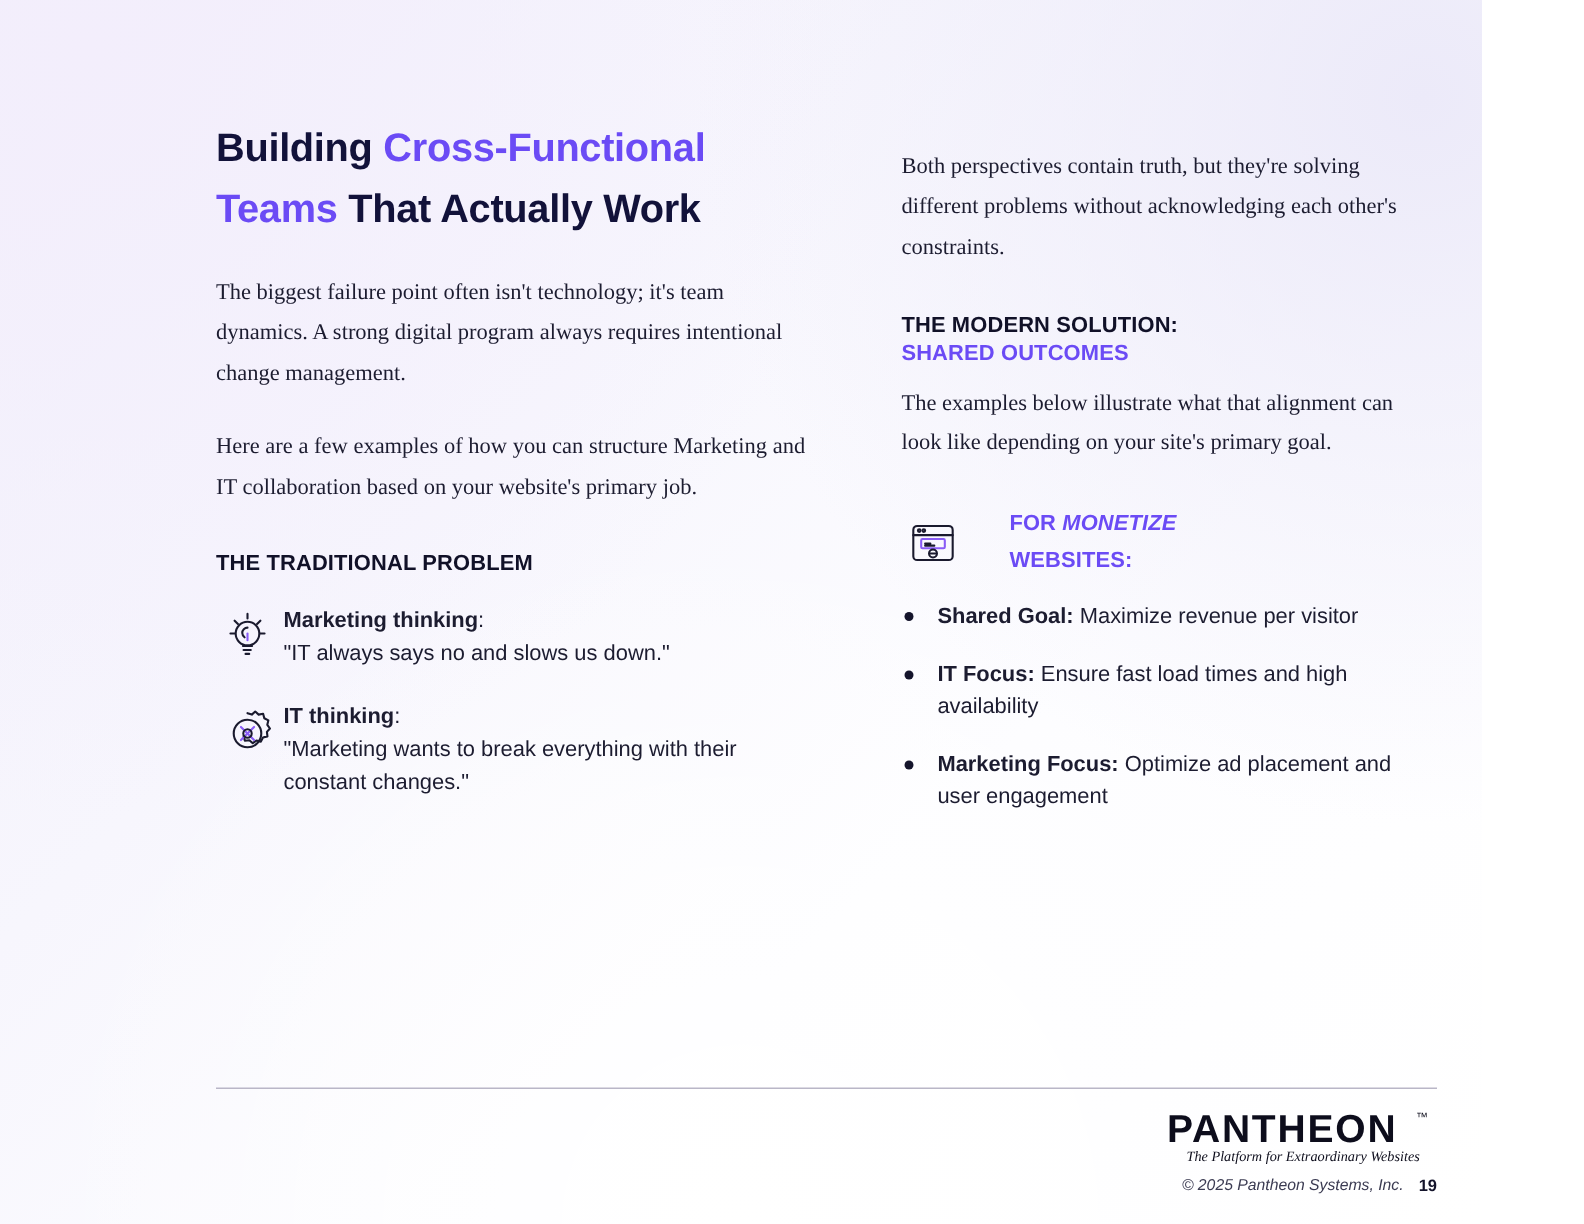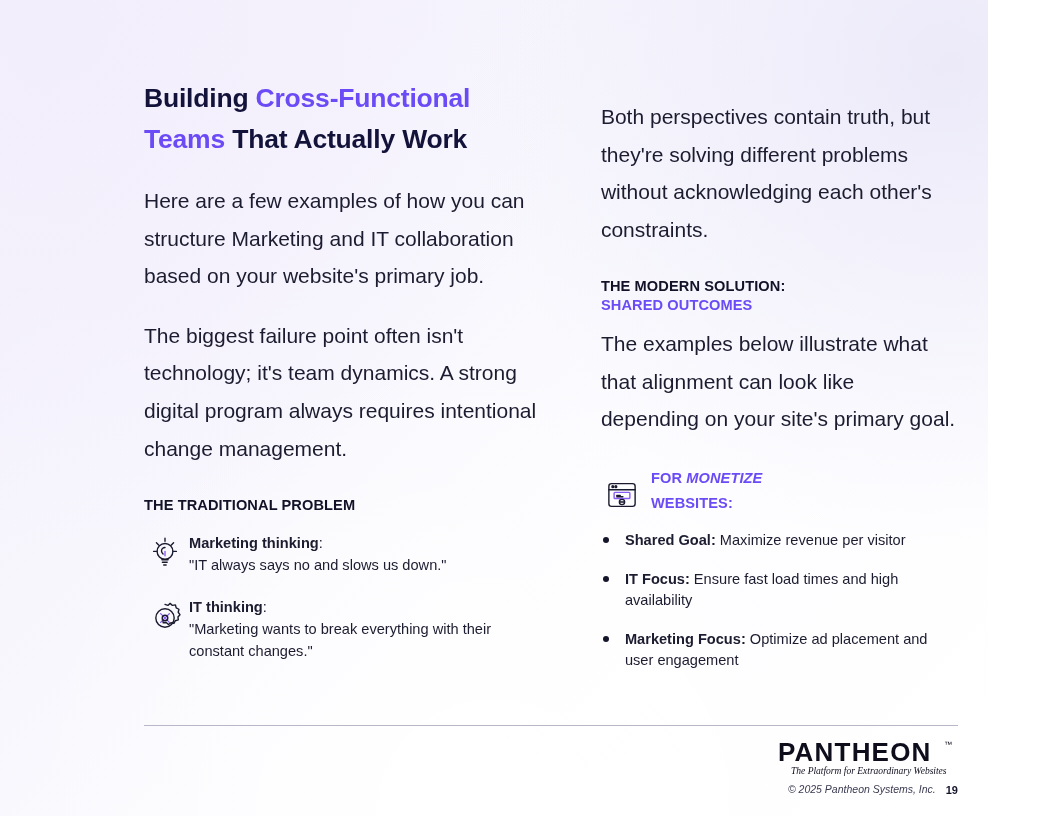--- a/index.html
+++ b/index.html
@@ -39,23 +39,24 @@
     font-size: 26.5px;
     line-height: 1.55;
     font-weight: bold;
     color: #12123a;
     letter-spacing: -0.2px;
   }
   h1.title .accent { color: #6b4bf5; }
 
   p.body {
     margin: 0 0 22px 0;
-    font-size: 21px;
+    font-size: 15px;
     line-height: 1.79;
     color: #1c1c30;
+    font-family: Liberation Serif, serif;
   }
 
   h2.section {
     margin: 30px 0 12px 0;
     font-size: 14.6px;
     font-weight: bold;
     color: #111128;
     letter-spacing: 0.1px;
   }
   h2.section .accent {
@@ -79,22 +80,22 @@
   .quote-text {
     font-size: 14.6px;
     line-height: 1.5;
     color: #1c1c30;
     padding-top: 2px;
   }
   .quote-text .lead { font-weight: bold; }
 
   .fw-head {
     display: flex;
-    align-items: flex-end;
-    gap: 8px;
+    align-items: center;
+    gap: 30px;
     margin: 28px 0 14px 0;
   }
   .fw-icon {
     flex: 0 0 auto;
     width: 42px;
     height: 42px;
   }
   .fw-label {
     font-size: 14.6px;
     font-weight: bold;
@@ -171,22 +172,22 @@
 <div class="slide">
 
   <div class="content">
 
     <div class="col-left">
 
       <h1 class="title">
         <span>Building </span><span class="accent">Cross-Functional Teams</span><span> That Actually Work</span>
       </h1>
 
+      <p class="body">The biggest failure point often isn't technology; it's team dynamics. A strong digital program always requires intentional change management.</p>
       <p class="body">Here are a few examples of how you can structure Marketing and IT collaboration based on your website's primary job.</p>
-      <p class="body">The biggest failure point often isn't technology; it's team dynamics. A strong digital program always requires intentional change management.</p>
 
       <h2 class="section">THE TRADITIONAL PROBLEM</h2>
 
       <div class="quote-block">
         <div class="quote-icon">
           <svg viewBox="0 0 48 48" width="42" height="42" fill="none" stroke="#1a1a2e" stroke-width="1.6" stroke-linecap="round" stroke-linejoin="round">
             <circle cx="24" cy="21" r="9"></circle>
             <path d="M24 16.5c-2.2 0-4 1.8-4 4 0 1.6 1 2.6 1.8 3.4"></path>
             <path d="M20.5 30.5h7"></path>
             <path d="M21 33.5h5.5"></path>

